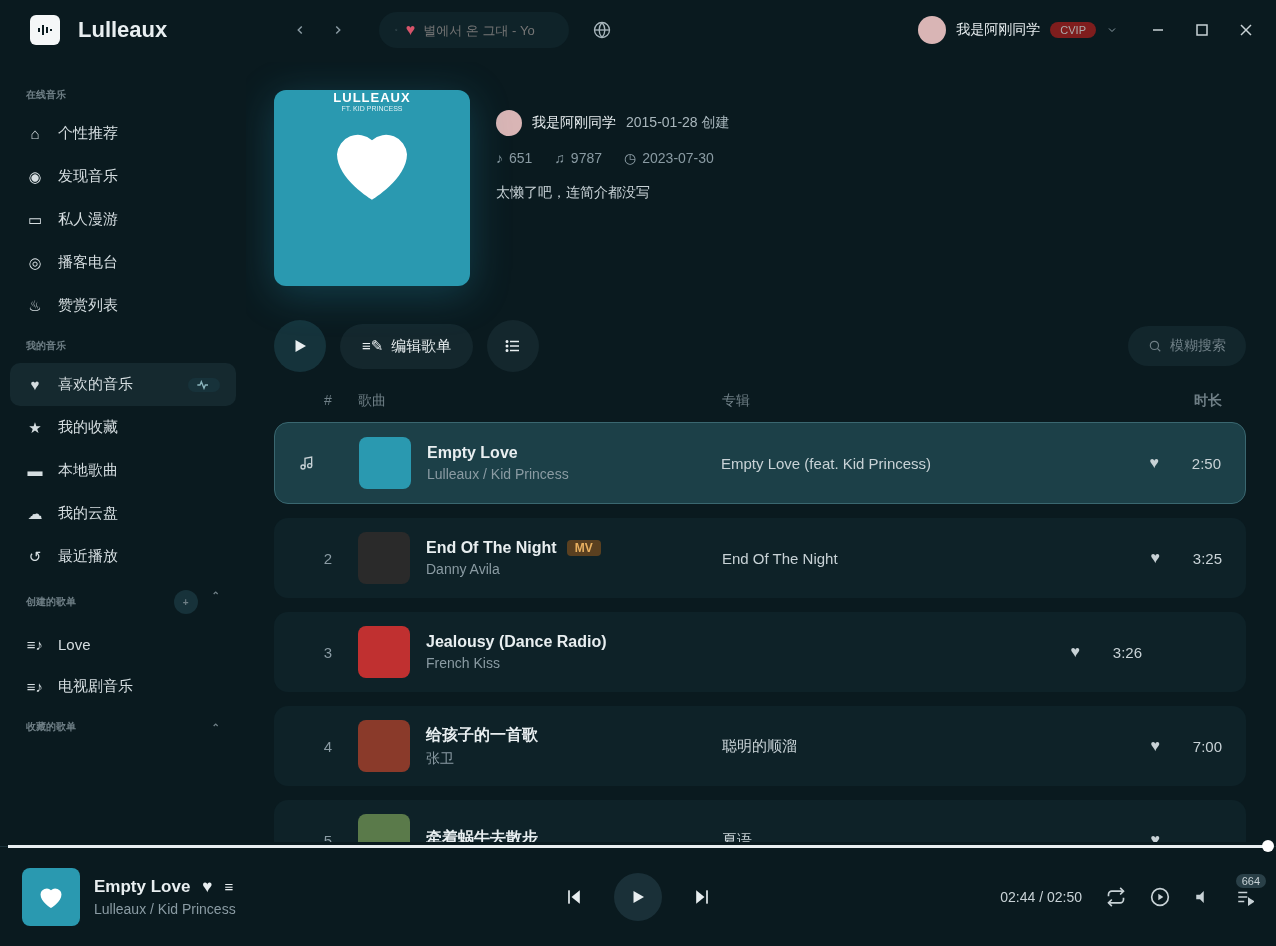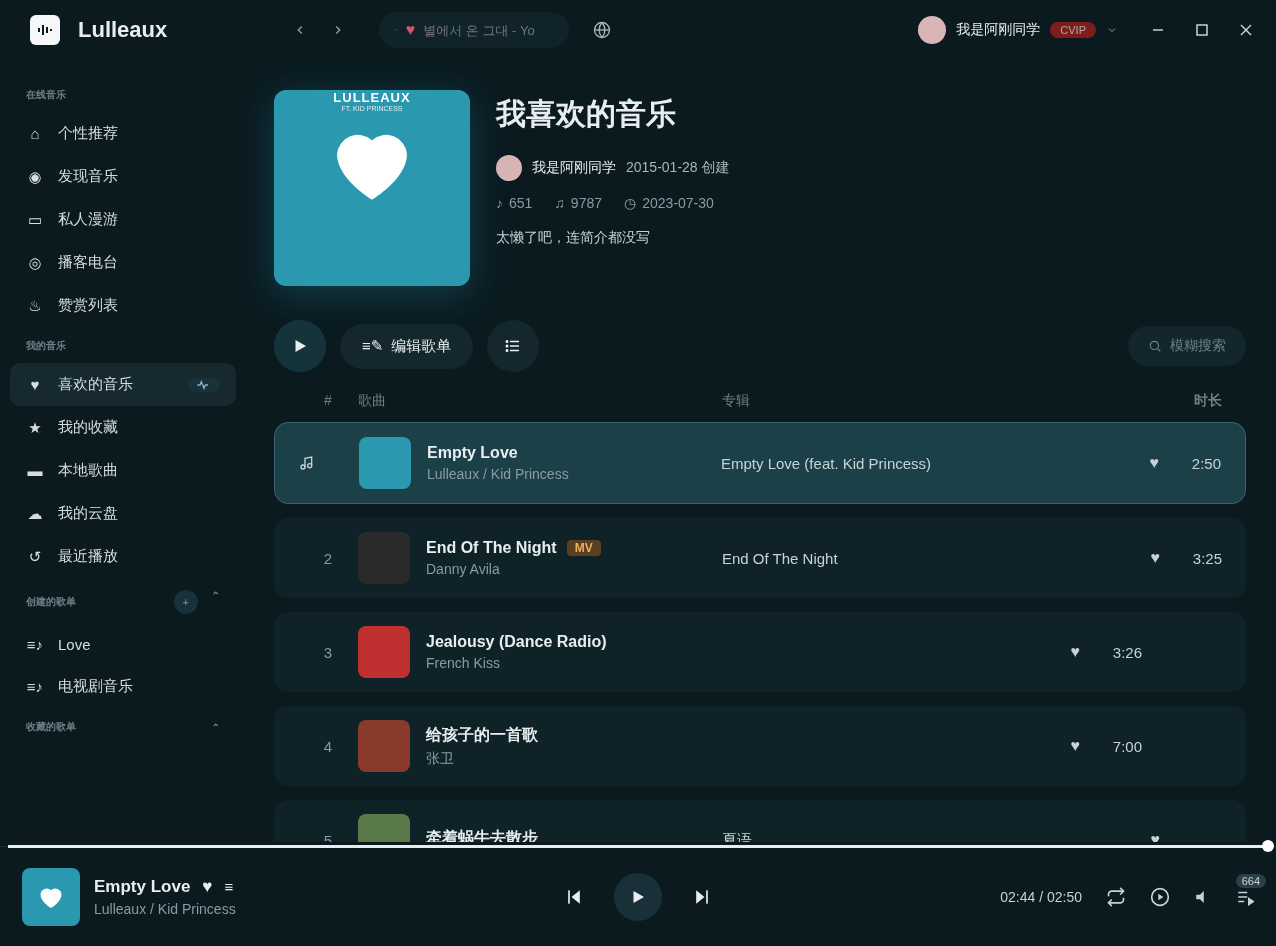--- a/index.html
+++ b/index.html
@@ -321,21 +321,20 @@
 <div class="main">
   <div class="header-row">
     <div class="cover">
       <div class="cover-title">LULLEAUX</div>
       <div class="cover-sub">FT. KID PRINCESS</div>
       <svg class="cover-heart" width="84" height="74" viewBox="0 0 24 21" fill="#fff">
           <path d="M12 21s-10-6-10-13a6 6 0 0110-4 6 6 0 0110 4c0 7-10 13-10 13z"></path>
         </svg>
     </div>
     <div class="playlist-info">
-      <div class="pl-title">我喜欢的音乐</div>
       <div class="pl-owner">
         <div class="avatar-sm"></div>
         <span style="color:#e8eef0;">我是阿刚同学</span>
         <span>2015-01-28 创建</span>
       </div>
       <div class="pl-stats">
         <div class="pl-stat">
             <span>♪</span>
             <span>651</span>
           </div>
@@ -450,20 +449,21 @@
         <div class="track-num">4</div>
         <div class="track-main">
           <div class="track-thumb" style="background:#8a3a2a"></div>
           <div>
             <div class="track-title-row">
               <span class="track-title">给孩子的一首歌</span>
             </div>
             <div class="track-artist">张卫</div>
           </div>
         </div>
+        <div class="track-album">聪明的顺溜</div>
         <div class="track-end">
           <span class="heart-icon">♥</span>
           <span class="track-dur">7:00</span>
         </div>
       </div>
       <div class="track-row">
         <div class="track-num">5</div>
         <div class="track-main">
           <div class="track-thumb" style="background:#5a7a4a"></div>
           <div>

